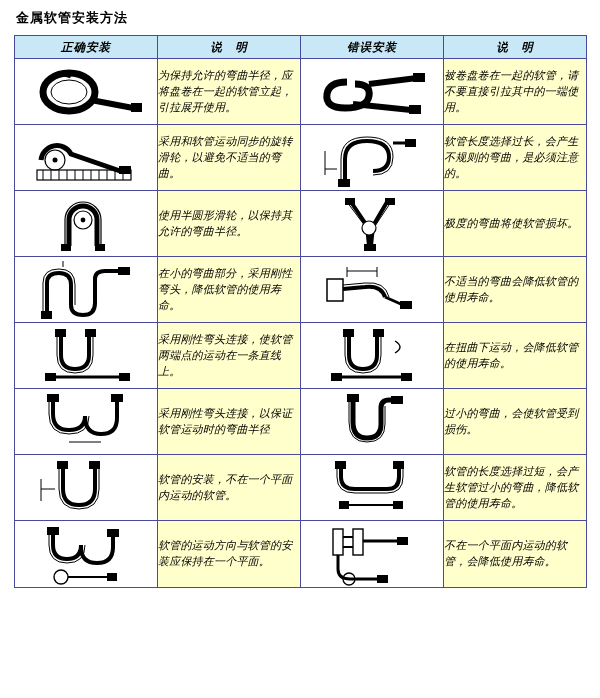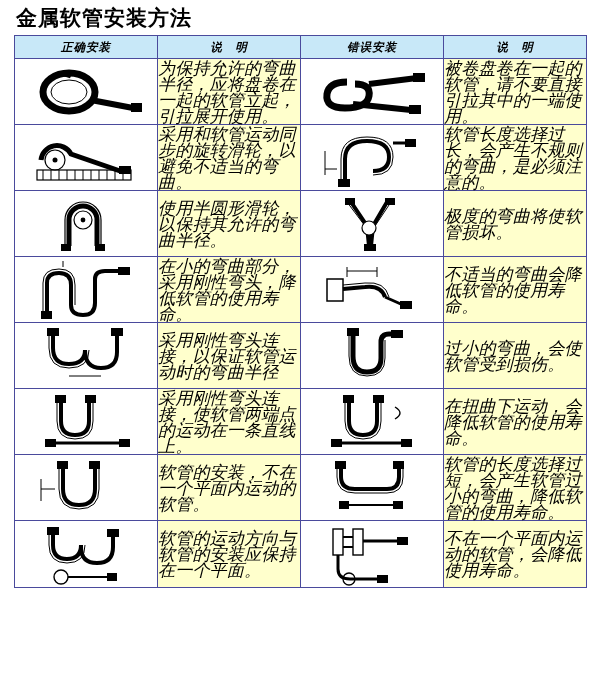--- a/index.html
+++ b/index.html
@@ -14,21 +14,21 @@
     overflow: hidden;
   }
   .page {
     width: 600px;
     height: 698px;
     position: relative;
     box-sizing: border-box;
     padding: 6px 14px 4px 14px;
   }
   .title {
-    font-size: 21px;
+    font-size: 13px;
     font-weight: bold;
     color: #000000;
     letter-spacing: 1px;
     margin: 2px 0 7px 2px;
     line-height: 20px;
   }
   table.hose {
     border-collapse: collapse;
     width: 572px;
     table-layout: fixed;
@@ -51,21 +51,21 @@
   col.img-col { width: 143px; }
   col.txt-col { width: 143px; }
 
   td.img-cell {
     background: #ffffff;
     text-align: center;
     height: 65px;
   }
   td.txt-cell {
     background: #ffffcc;
-    font-size: 17px;
+    font-size: 11px;
     line-height: 16px;
     color: #000000;
     padding: 5px 7px;
     text-align: left;
     letter-spacing: 0.2px;
   }
   .fig {
     display: block;
     margin: 0 auto;
   }
@@ -216,46 +216,20 @@
               <path class="ln" d="M42 6 L42 16 M72 6 L72 16" stroke-width="1"></path>
             </svg>
           </span>
         </td>
         <td class="txt-cell">不适当的弯曲会降低软管的使用寿命。</td>
       </tr>
 
       <tr>
         <td class="img-cell">
           <span class="fig">
-            <svg width="135" height="60" viewBox="0 0 135 60">
-              <path class="ln" d="M34 6 L34 22 q0 16 16 16 q16 0 16 -14 L66 24 q0 18 16 18 q16 0 16 -16 L98 8" stroke-width="4"></path>
-              <path class="ln" d="M30 6 L30 22 q0 20 20 20 q20 0 20 -18" stroke-width="1"></path>
-              <rect x="28" y="2" width="12" height="8" fill="#000"></rect>
-              <rect x="92" y="2" width="12" height="8" fill="#000"></rect>
-              <path class="ln" d="M50 50 L82 50" stroke-width="1"></path>
-            </svg>
-          </span>
-        </td>
-        <td class="txt-cell">采用刚性弯头连接，以保证软管运动时的弯曲半径</td>
-        <td class="img-cell">
-          <span class="fig">
-            <svg width="135" height="60" viewBox="0 0 135 60">
-              <path class="ln" d="M48 6 L48 30 q0 16 14 16 q14 0 14 -14 L76 16 q0 -8 8 -8 L90 8" stroke-width="5"></path>
-              <path class="ln" d="M44 6 L44 30 q0 20 18 20 q18 0 18 -18 L80 14" stroke-width="1"></path>
-              <rect x="42" y="2" width="12" height="8" fill="#000"></rect>
-              <rect x="86" y="4" width="12" height="8" fill="#000"></rect>
-            </svg>
-          </span>
-        </td>
-        <td class="txt-cell">过小的弯曲，会使软管受到损伤。</td>
-      </tr>
-
-      <tr>
-        <td class="img-cell">
-          <span class="fig">
             <svg width="135" height="58" viewBox="0 0 135 58">
               <path class="ln" d="M42 6 L42 28 q0 14 14 14 q14 0 14 -14 L70 6" stroke-width="4"></path>
               <path class="ln" d="M38 6 L38 28 q0 18 18 18 q18 0 18 -18 L74 6" stroke-width="1"></path>
               <rect x="36" y="2" width="11" height="8" fill="#000"></rect>
               <rect x="66" y="2" width="11" height="8" fill="#000"></rect>
               <path class="ln" d="M30 50 L104 50" stroke-width="3"></path>
               <rect x="26" y="46" width="11" height="8" fill="#000"></rect>
               <rect x="100" y="46" width="11" height="8" fill="#000"></rect>
             </svg>
           </span>
@@ -269,20 +243,46 @@
               <rect x="38" y="2" width="11" height="8" fill="#000"></rect>
               <rect x="68" y="2" width="11" height="8" fill="#000"></rect>
               <path class="ln" d="M30 50 L100 50" stroke-width="3"></path>
               <rect x="26" y="46" width="11" height="8" fill="#000"></rect>
               <rect x="96" y="46" width="11" height="8" fill="#000"></rect>
               <path class="ln" d="M90 14 q10 6 0 12" stroke-width="1.4"></path>
             </svg>
           </span>
         </td>
         <td class="txt-cell">在扭曲下运动，会降低软管的使用寿命。</td>
+      </tr>
+
+      <tr>
+        <td class="img-cell">
+          <span class="fig">
+            <svg width="135" height="60" viewBox="0 0 135 60">
+              <path class="ln" d="M34 6 L34 22 q0 16 16 16 q16 0 16 -14 L66 24 q0 18 16 18 q16 0 16 -16 L98 8" stroke-width="4"></path>
+              <path class="ln" d="M30 6 L30 22 q0 20 20 20 q20 0 20 -18" stroke-width="1"></path>
+              <rect x="28" y="2" width="12" height="8" fill="#000"></rect>
+              <rect x="92" y="2" width="12" height="8" fill="#000"></rect>
+              <path class="ln" d="M50 50 L82 50" stroke-width="1"></path>
+            </svg>
+          </span>
+        </td>
+        <td class="txt-cell">采用刚性弯头连接，以保证软管运动时的弯曲半径</td>
+        <td class="img-cell">
+          <span class="fig">
+            <svg width="135" height="60" viewBox="0 0 135 60">
+              <path class="ln" d="M48 6 L48 30 q0 16 14 16 q14 0 14 -14 L76 16 q0 -8 8 -8 L90 8" stroke-width="5"></path>
+              <path class="ln" d="M44 6 L44 30 q0 20 18 20 q18 0 18 -18 L80 14" stroke-width="1"></path>
+              <rect x="42" y="2" width="12" height="8" fill="#000"></rect>
+              <rect x="86" y="4" width="12" height="8" fill="#000"></rect>
+            </svg>
+          </span>
+        </td>
+        <td class="txt-cell">过小的弯曲，会使软管受到损伤。</td>
       </tr>
 
 
       <tr>
         <td class="img-cell">
           <span class="fig">
             <svg width="135" height="58" viewBox="0 0 135 58">
               <path class="ln" d="M44 6 L44 30 q0 16 16 16 q16 0 16 -16 L76 6" stroke-width="4"></path>
               <path class="ln" d="M40 6 L40 30 q0 20 20 20 q20 0 20 -20 L80 6" stroke-width="1"></path>
               <rect x="38" y="2" width="11" height="8" fill="#000"></rect>

